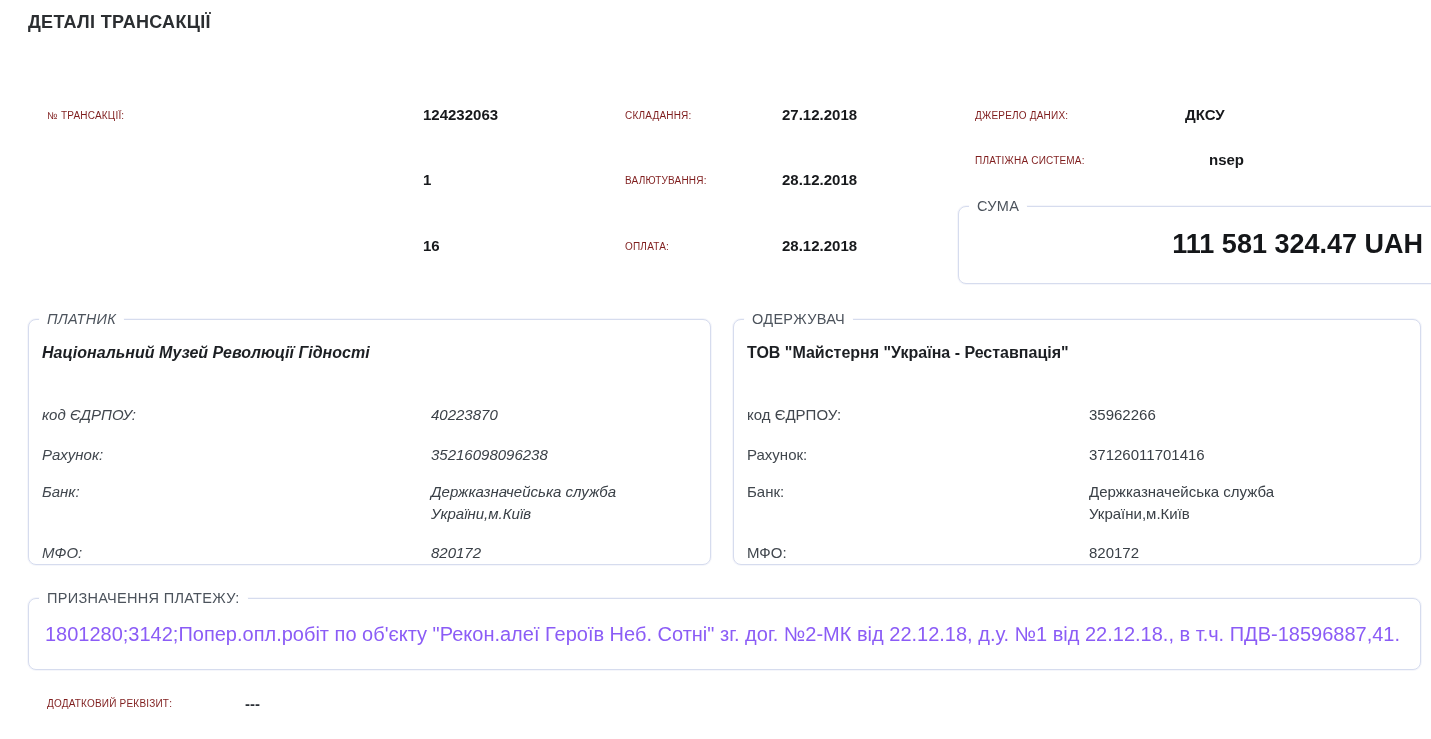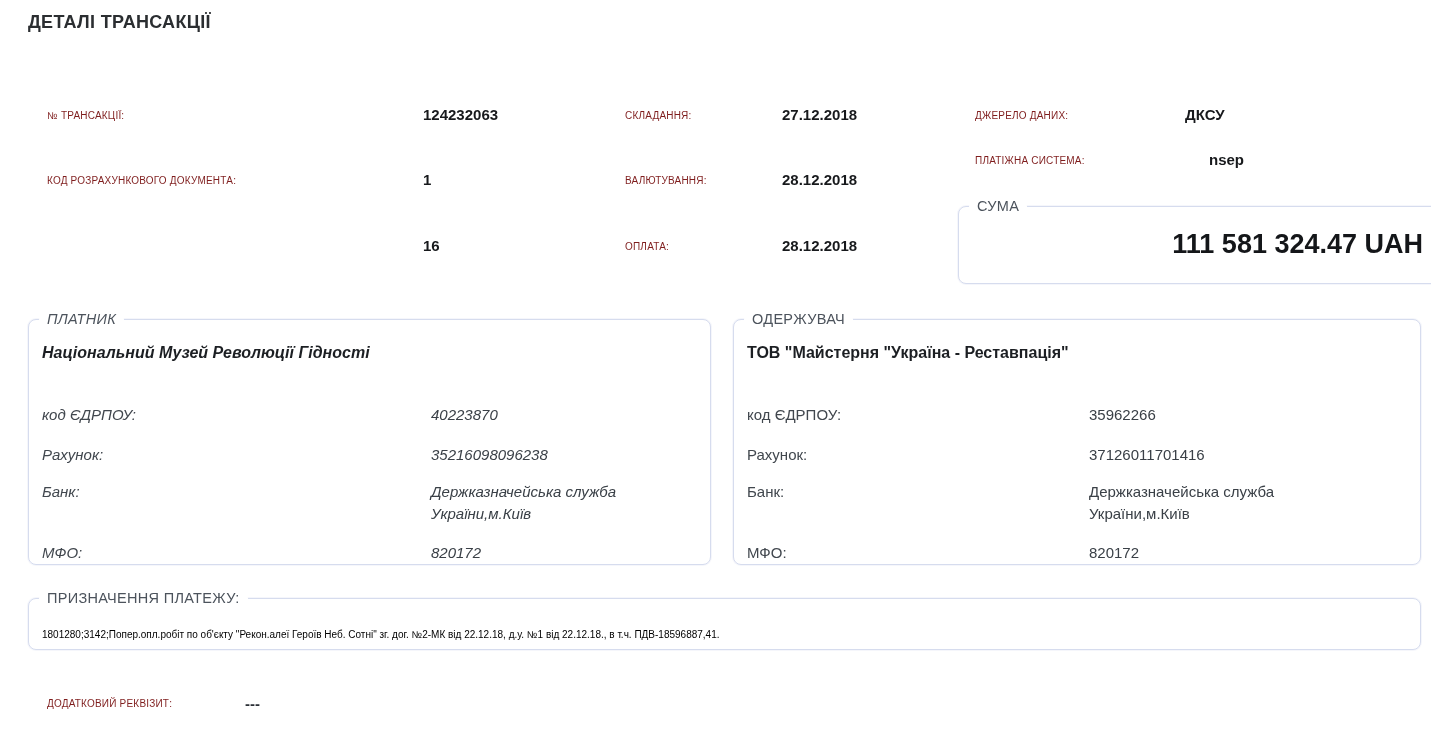--- a/index.html
+++ b/index.html
@@ -92,43 +92,43 @@
     font-size: 15px;
     color: #3a4047;
     line-height: 22px;
   }
   .p-val.wrap { width: 250px; white-space: normal; }
   .purpose-text {
     position: absolute;
     left: 13px;
     top: 25px;
     right: 20px;
-    font-size: 10px;
-    color: #000000;
+    font-size: 20px;
+    color: #8b5cf6;
     line-height: 21px;
+    text-align: right;
   }
   .extra-val {
     position: absolute;
     font-size: 15px;
     font-weight: 600;
     color: #2b3036;
     line-height: 20px;
   }
 </style>
 </head>
 <body>
 
 <div class="page">
 
   <div class="page-title">ДЕТАЛІ ТРАНСАКЦІЇ</div>
 
   <div class="lbl" style="left:28px; top:106px;">№ ТРАНСАКЦІЇ:</div>
   <div class="val" style="left:423px; top:105px;">124232063</div>
 
-  <div class="lbl" style="left:28px; top:171px;">КОД РОЗРАХУНКОВОГО ДОКУМЕНТА:</div>
   <div class="val" style="left:423px; top:170px;">1</div>
 
   <div class="val" style="left:423px; top:236px;">16</div>
 
   <div class="lbl" style="left:606px; top:106px;">СКЛАДАННЯ:</div>
   <div class="val" style="left:782px; top:105px;">27.12.2018</div>
 
   <div class="lbl" style="left:606px; top:171px;">ВАЛЮТУВАННЯ:</div>
   <div class="val" style="left:782px; top:170px;">28.12.2018</div>
 
@@ -173,21 +173,21 @@
     <div class="p-lbl" style="top:124px;">Рахунок:</div>
     <div class="p-val" style="left:355px; top:124px;">37126011701416</div>
 
     <div class="p-lbl" style="top:161px;">Банк:</div>
     <div class="p-val wrap" style="left:355px; top:161px;">Держказначейська служба України,м.Київ</div>
 
     <div class="p-lbl" style="top:222px;">МФО:</div>
     <div class="p-val" style="left:355px; top:222px;">820172</div>
   </div>
 
-  <div class="box" style="left:28px; top:598px; width:1393px; height:52px;">
+  <div class="box" style="left:28px; top:598px; width:1393px; height:72px;">
     <div class="box-legend">ПРИЗНАЧЕННЯ ПЛАТЕЖУ:</div>
     <div class="purpose-text">1801280;3142;Попер.опл.робіт по об'єкту "Рекон.алеї Героїв Неб. Сотні" зг. дог. №2-МК від 22.12.18, д.у. №1 від 22.12.18., в т.ч. ПДВ-18596887,41.</div>
   </div>
 
   <div class="lbl" style="left:28px; top:694px;">ДОДАТКОВИЙ РЕКВІЗИТ:</div>
   <div class="extra-val" style="left:245px; top:694px;">---</div>
 
 </div>
 
 </body></html>

